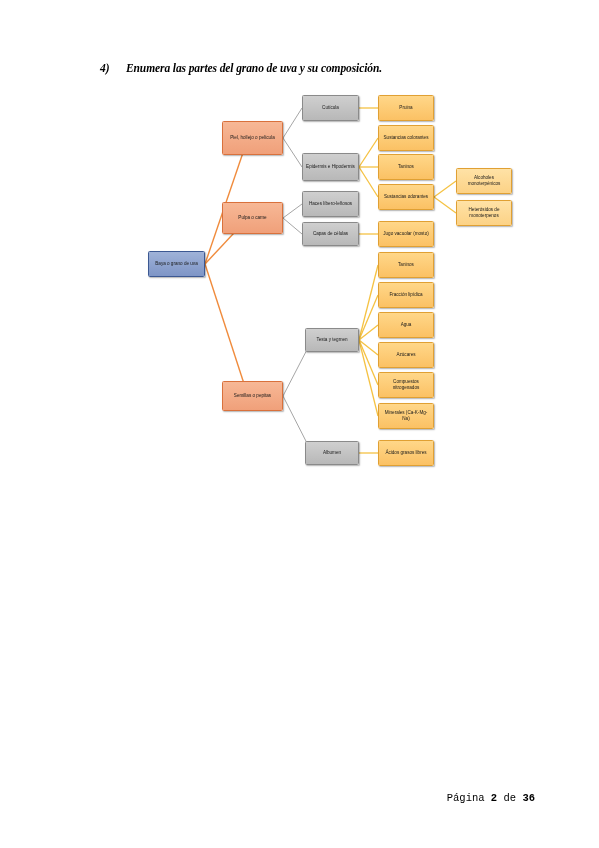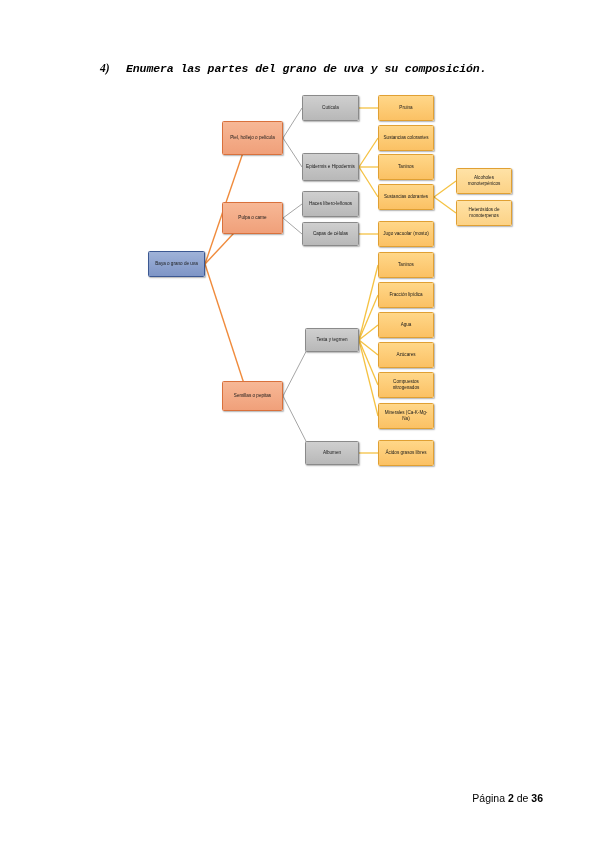--- a/index.html
+++ b/index.html
@@ -32,21 +32,20 @@
     font-size: 11.5px;
     color: #000000;
     letter-spacing: -0.1px;
   }
   .question-num {
     width: 26px;
     flex: 0 0 26px;
   }
   .question-text {
     flex: 1 1 auto;
-    font-family: Liberation Mono, monospace;
   }
   .diagram {
     position: absolute;
     left: 0;
     top: 85px;
     width: 599px;
     height: 400px;
   }
   .diagram svg {
     display: block;
@@ -85,23 +84,23 @@
     border: 0.8px solid #e0a033;
     box-shadow: 1px 1px 1.5px rgba(0,0,0,0.30);
   }
   .n-l5 {
     background: linear-gradient(180deg,#ffe2a6 0%, #fcd286 100%);
     border: 0.8px solid #e0a033;
     box-shadow: 1px 1px 1.5px rgba(0,0,0,0.30);
   }
   .footer {
     position: absolute;
-    right: 56px;
+    right: 64px;
     bottom: 44px;
-    font-family: Liberation Sans, sans-serif;
+    font-family: Liberation Mono, monospace;
     font-size: 10.5px;
     color: #000000;
     white-space: pre;
   }
   .footer b { font-weight: bold; }
 </style>
 </head>
 <body>
 
 <div class="page">

